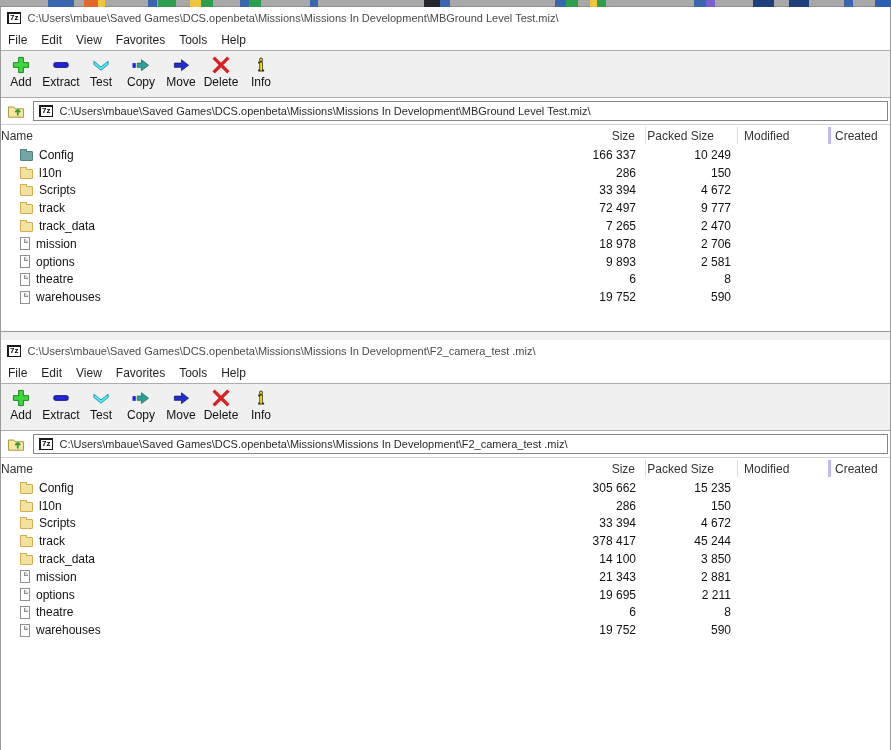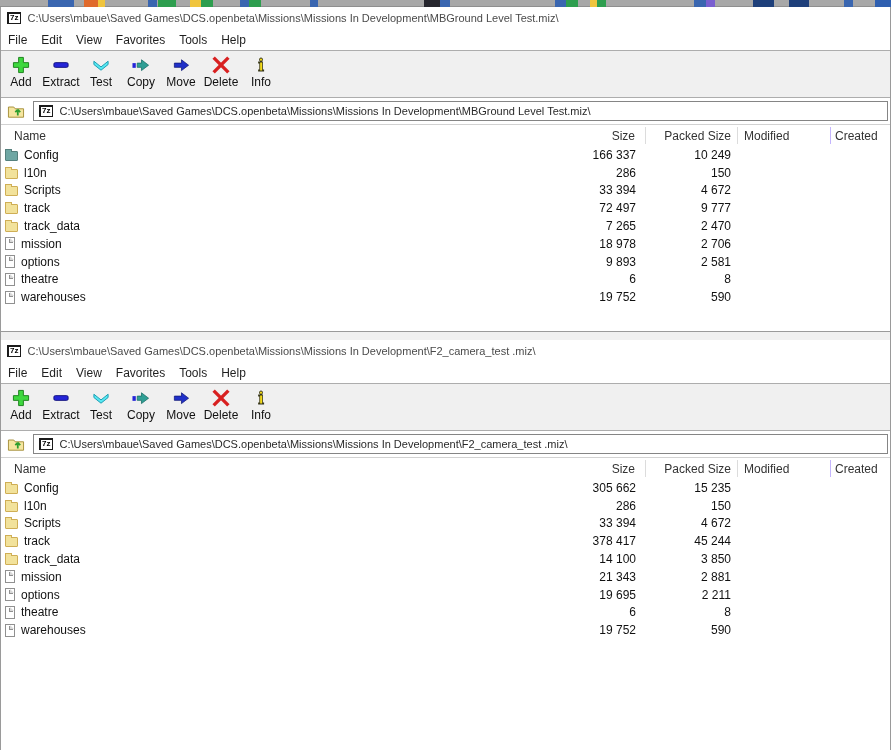--- a/index.html
+++ b/index.html
@@ -38,30 +38,30 @@
   .up-btn { width:24px; height:20px; display:flex; align-items:center; justify-content:center; }
   .up-btn svg { width:18px; height:16px; }
   .address-field { flex:1; height:20px; border:1px solid #858585; background:#fff;
                    display:flex; align-items:center; gap:6px; padding:0 5px; }
   .address-text { font-size:11px; color:#2a2a2a; white-space:nowrap; }
 
   .list-header { height:21px; flex:0 0 21px; display:grid;
                  grid-template-columns:560px 85px 92px 93px 1fr;
                  align-items:center; font-size:12px; color:#333; background:#fff; }
   .hc { height:17px; display:flex; align-items:center; }
-  .hc-name    { padding-left:13px; }
+  .hc-name    { padding-left:0; }
   .hc-size    { justify-content:flex-end; padding-right:10px; border-right:1px solid #dcdcdc; }
-  .hc-packed  { justify-content:flex-end; padding-right:6px;  border-right:1px solid #dcdcdc; }
-  .hc-modified{ padding-left:6px; border-right:1px solid #c4b5fd; }
+  .hc-packed  { justify-content:flex-end; padding-right:23px;  border-right:1px solid #dcdcdc; }
+  .hc-modified{ padding-left:6px; border-right:3px solid #c4b5fd; }
   .hc-created { padding-left:4px; }
 
   .list-body { flex:1 1 auto; overflow:hidden; background:#fff; }
   .row { height:17.8px; display:grid; grid-template-columns:560px 85px 92px 93px 1fr;
          align-items:center; font-size:12px; color:#111; }
-  .cell-name { display:flex; align-items:center; gap:6px; padding-left:4px; overflow:hidden; }
+  .cell-name { display:flex; align-items:center; gap:6px; padding-left:19px; overflow:hidden; }
   .cell-size   { text-align:right; padding-right:10px; }
   .cell-packed { text-align:right; padding-right:7px; }
 
   .icon-folder { --fc:#f2e29b; --fb:#cfae55; position:relative; flex:0 0 13px;
                  width:13px; height:10px; background:var(--fc);
                  border:1px solid var(--fb); border-radius:1px; margin-top:2px; }
   .icon-folder::before { content:""; position:absolute; top:-3px; left:-1px; width:5px; height:2px;
                  background:var(--fc); border:1px solid var(--fb); border-bottom:none; }
   .icon-folder.teal { --fc:#6fa7a4; --fb:#55807d; }
   .icon-file { position:relative; flex:0 0 10px; width:10px; height:13px;

